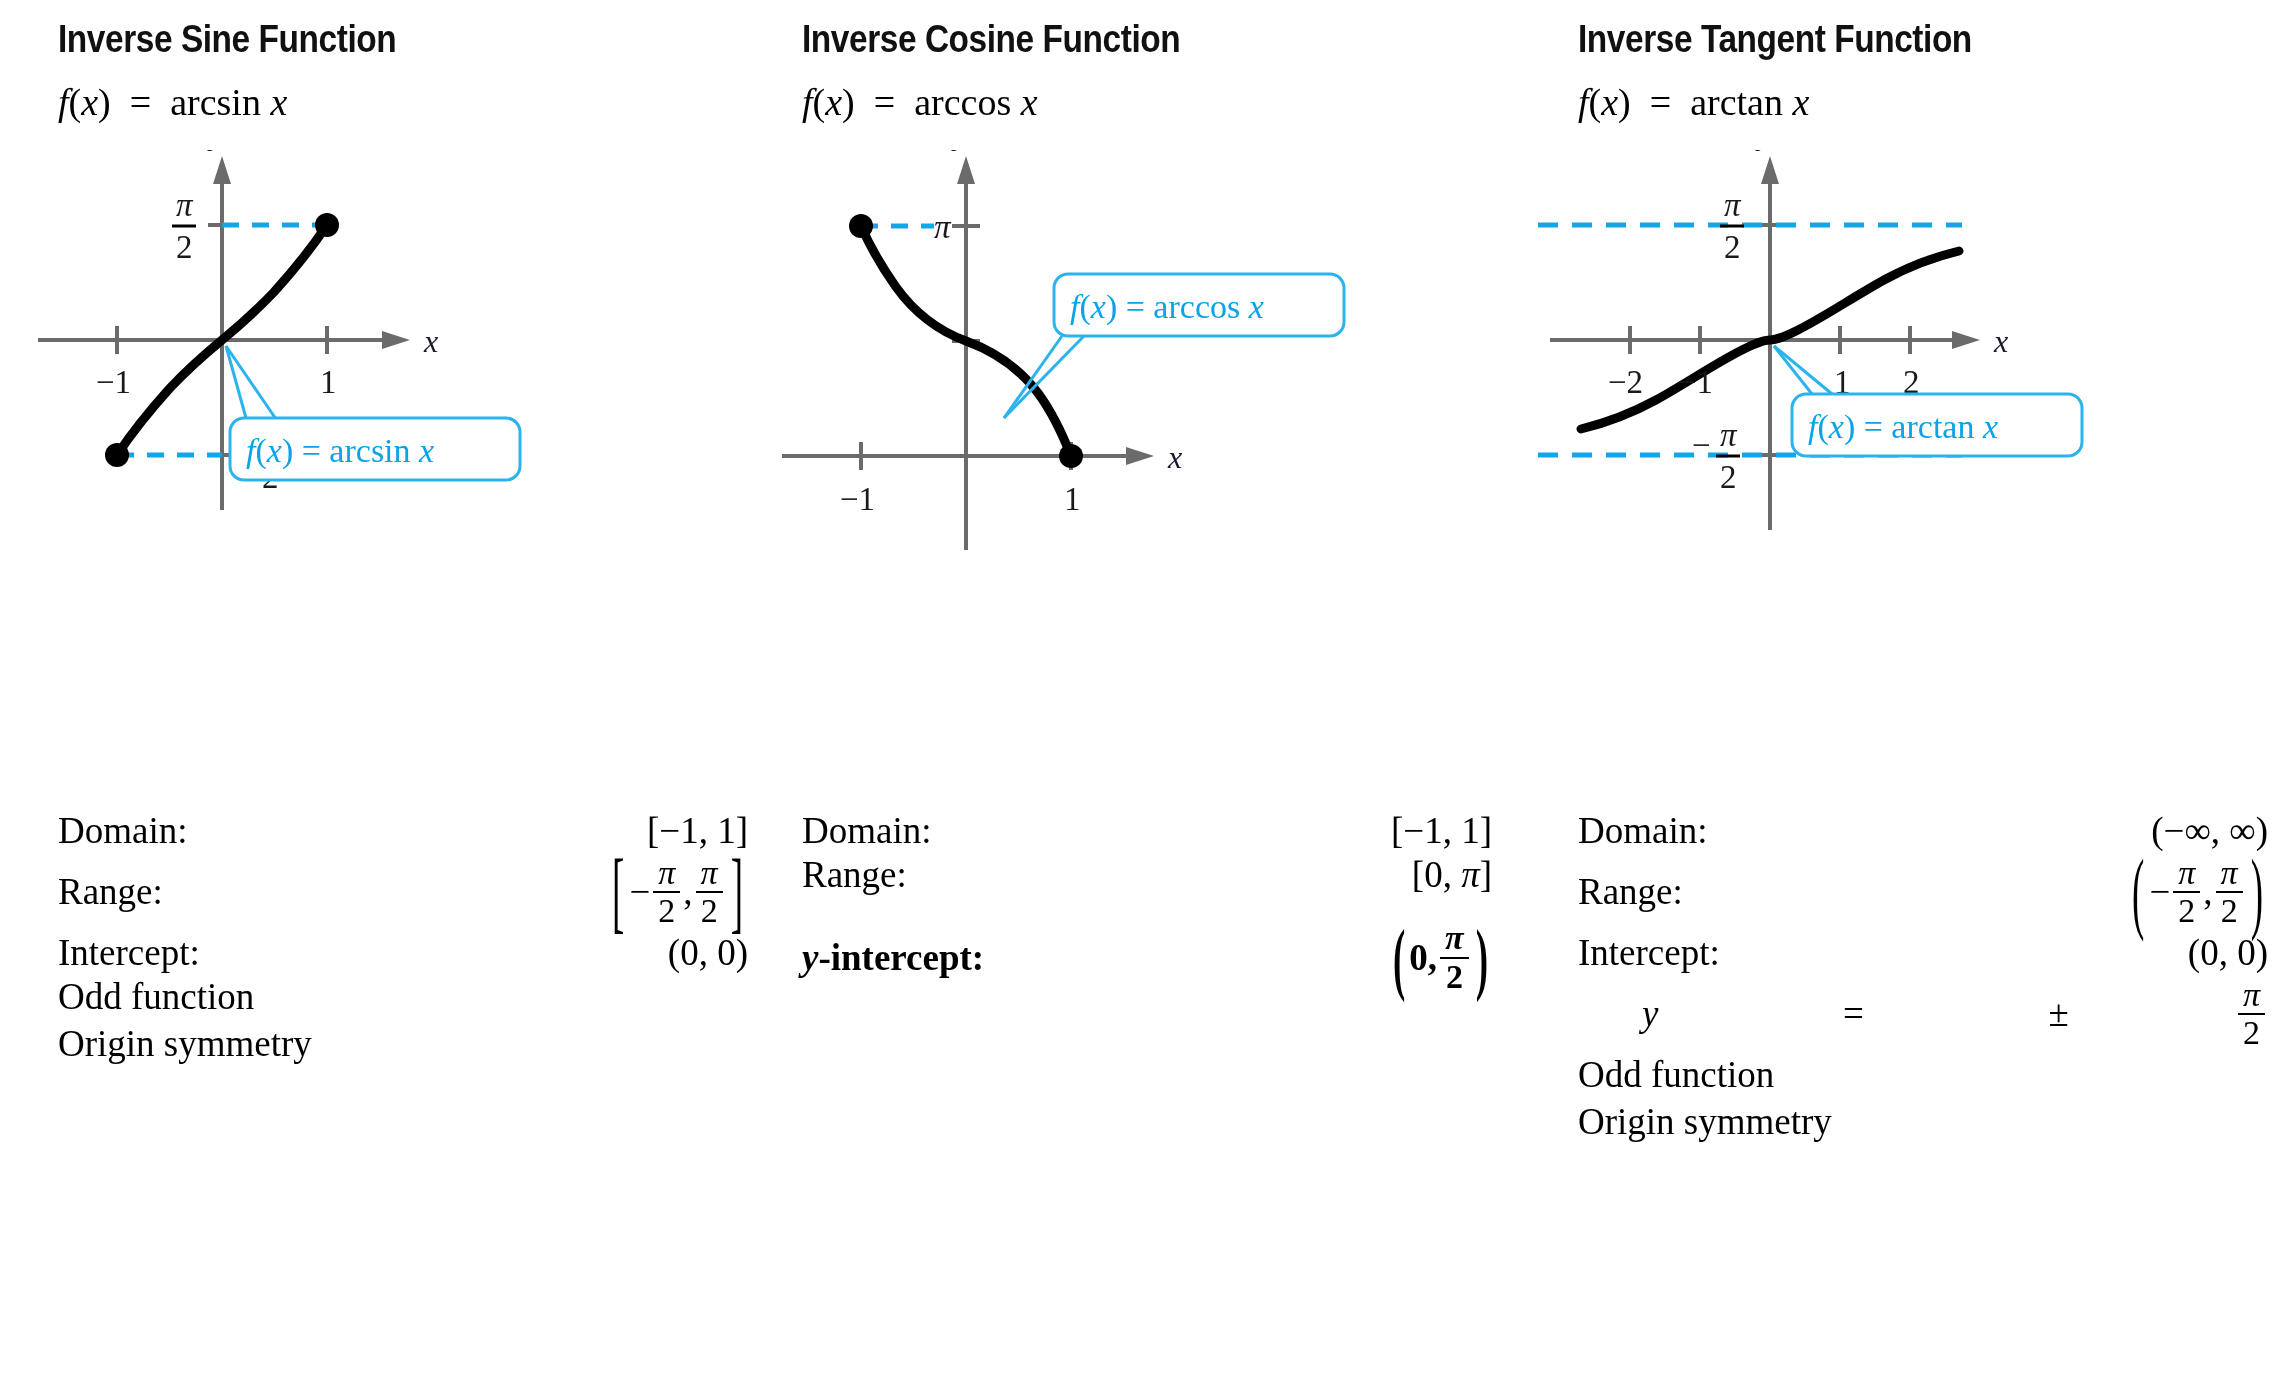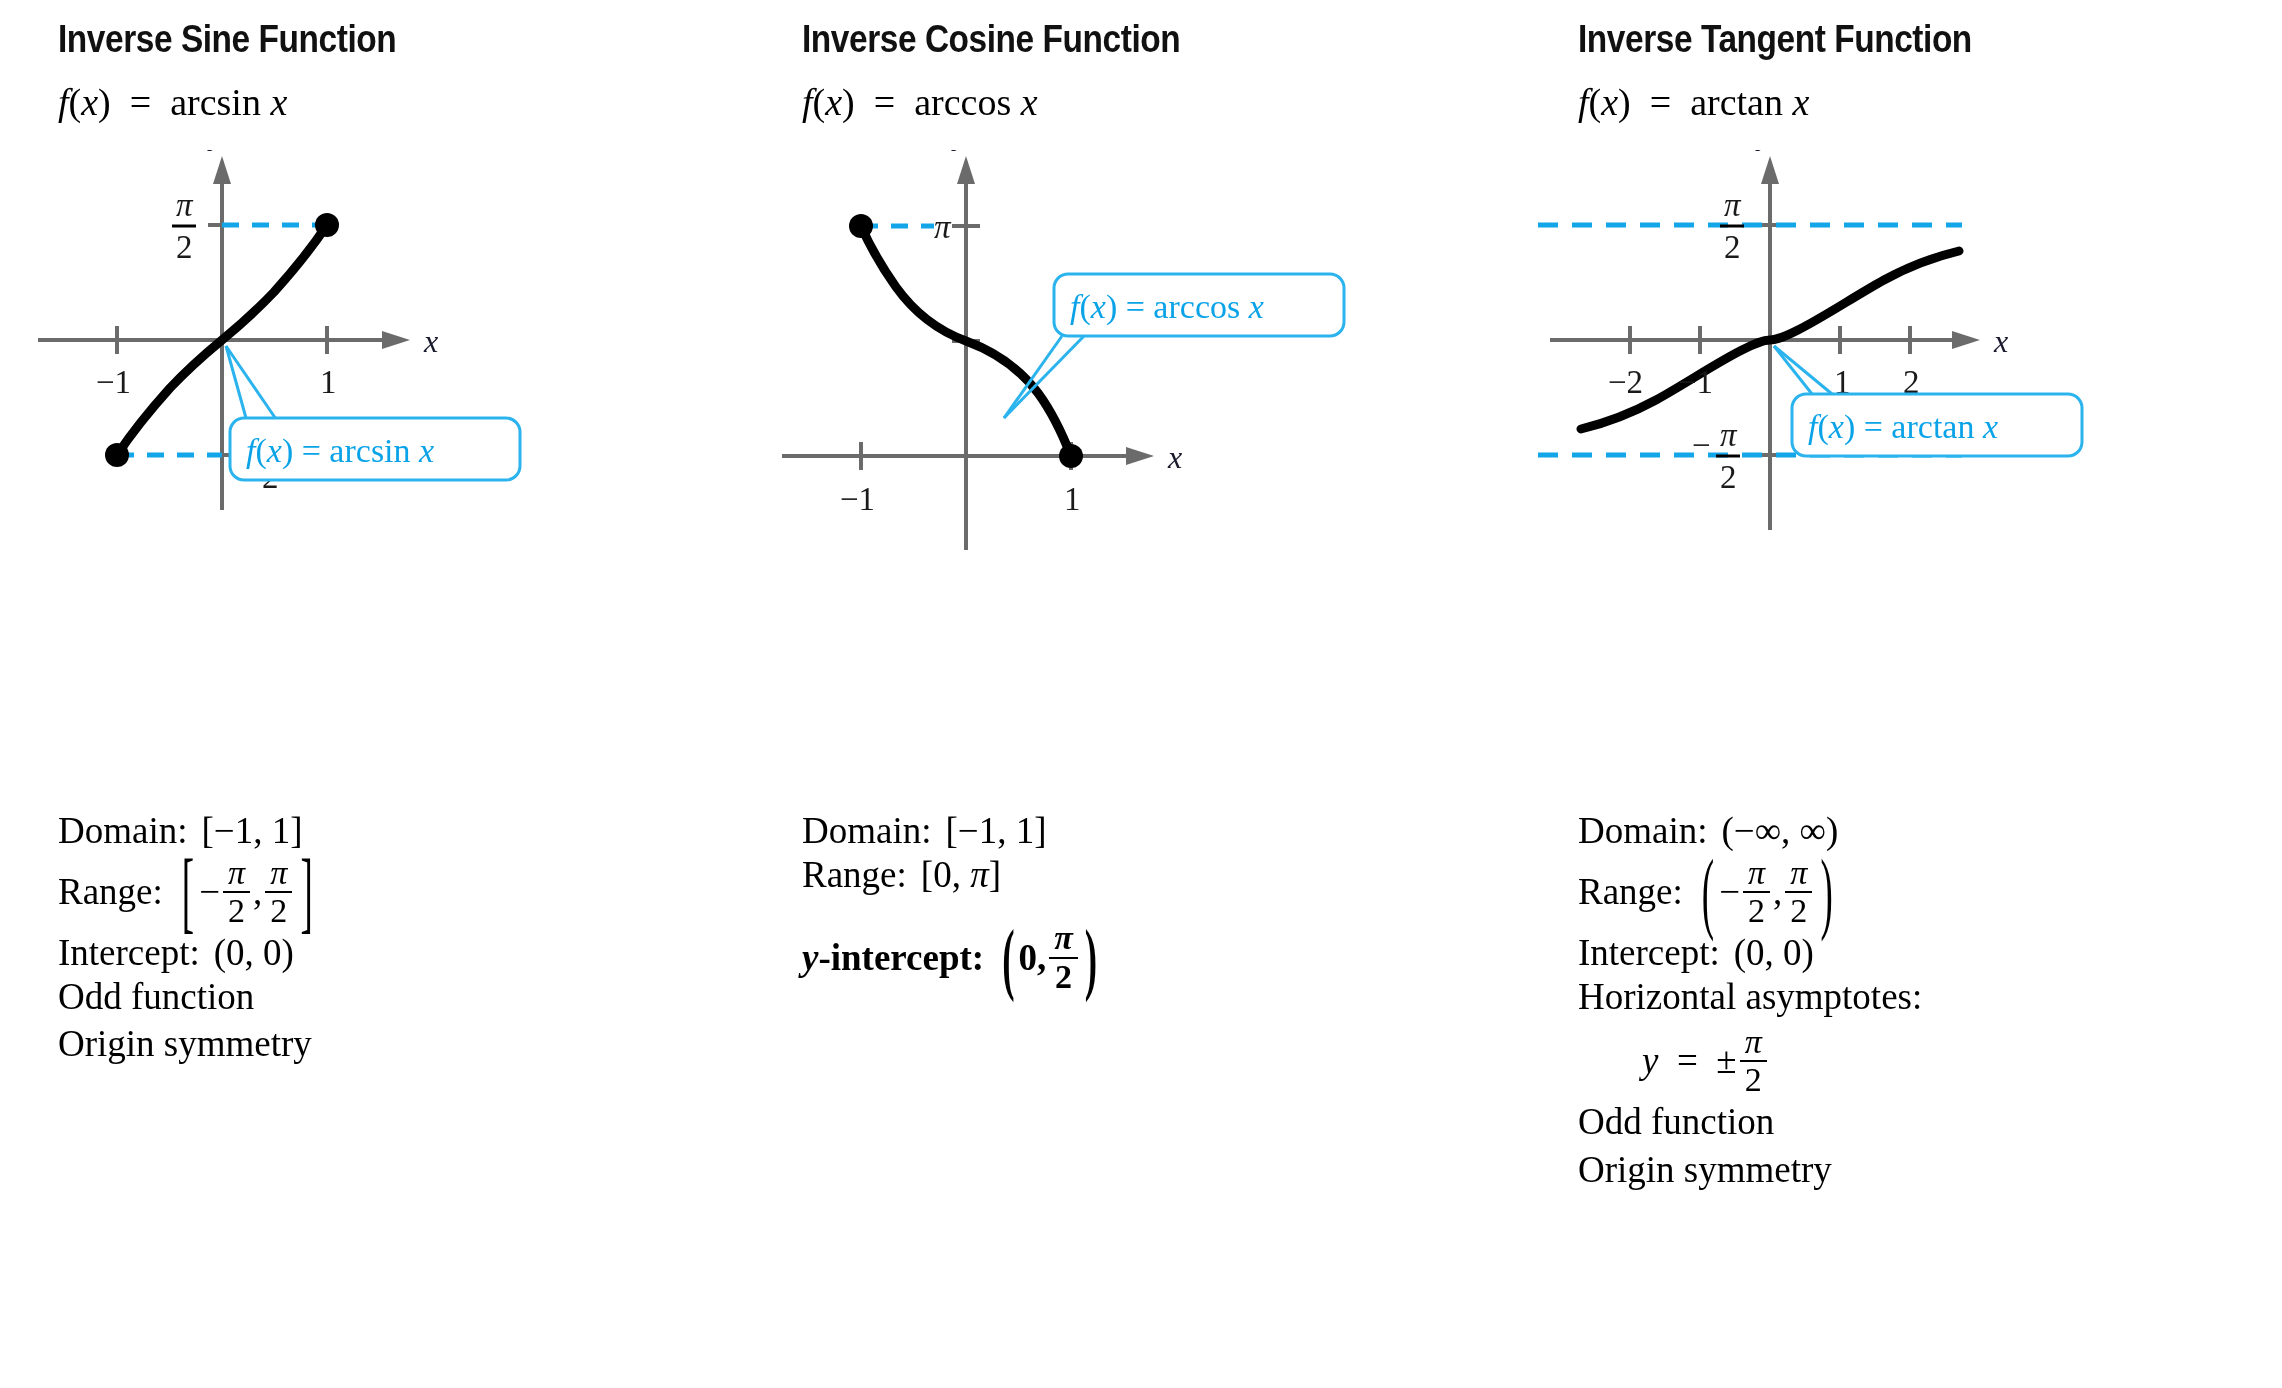--- a/index.html
+++ b/index.html
@@ -69,20 +69,21 @@
   }
   .facts-1 { top: 812px; }
   .facts-2 { top: 812px; }
   .facts-3 { top: 812px; }
 
   .fact-row {
     display: flex;
     align-items: center;
     white-space: nowrap;
     margin-bottom: 6px;
+    justify-content: space-between;
   }
   .fact-row.plain { margin-bottom: 10px; }
   .fact-label { margin-right: 14px; }
   .fact-indent { padding-left: 64px; }
 
   
   .mi { font-style: italic; }
   .frac {
     display: inline-flex;
     flex-direction: column;
@@ -395,23 +396,20 @@
             </span>
           <span class="delim tall">)</span>
         </span>
       </div>
 
       <div class="fact-row">
         <span class="fact-label">Intercept:</span>
         <span>(0, 0)</span>
       </div>
 
-      <div class="fact-row plain">
-        <span>Horizontal asymptotes:</span>
-      </div>
 
       <div class="fact-row fact-indent">
         <span class="mi">y</span>&nbsp;&nbsp;=&nbsp;&nbsp;
         <span>±</span>
         <span class="frac">
             <span class="num pi">π</span>
             <span class="den">2</span>
           </span>
       </div>
 

